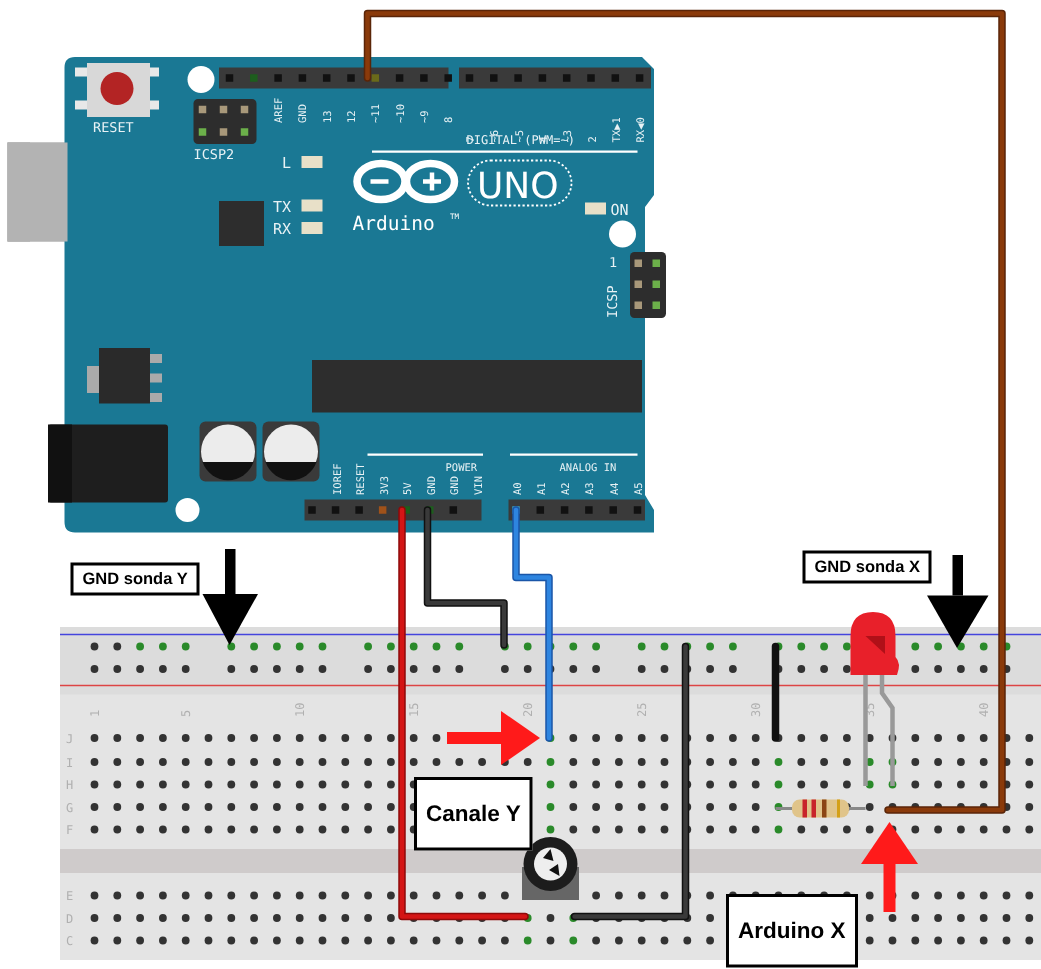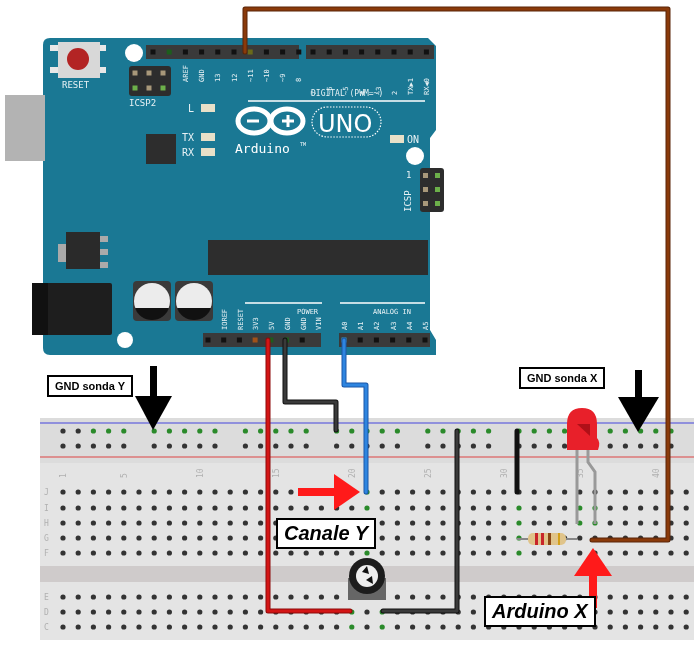--- a/index.html
+++ b/index.html
@@ -1,20 +1,20 @@
 <!DOCTYPE html>
 <html><head>
 <meta charset="utf-8">
 <style>
   html,body{margin:0;padding:0;background:#ffffff;}
   body{width:694px;height:646px;position:relative;overflow:hidden;font-family:"DejaVu Sans Mono",monospace;}
   #scene{position:absolute;left:0;top:0;}
   .lbl{position:absolute;background:#fff;border:2px solid #000;font-family:"Liberation Sans",sans-serif;font-weight:bold;color:#000;white-space:nowrap;}
   .lbl.small{font-size:11px;padding:3px 6px;}
-  .lbl.big{font-size:20px;padding:2px 6px;font-style:italic;}
+  .lbl.big{font-size:15px;padding:14px 6px;}
 </style>
 </head>
 <body>
 
 <svg id="scene" width="694" height="646" viewBox="0 0 694 646" xmlns="http://www.w3.org/2000/svg">
 
   <g>
     <rect x="40" y="418" width="654" height="222" fill="#e4e4e4"></rect>
     <rect x="40" y="418" width="654" height="45" fill="#dcdcdc"></rect>
     <line x1="40" y1="423" x2="694" y2="423" stroke="#4444dd" stroke-width="1"></line>
@@ -661,15 +661,15 @@
     <rect x="298" y="488" width="38" height="8"></rect>
     <polygon points="334,474 360,492 334,510"></polygon>
   </g>
   <g fill="#ff1a1a">
     <rect x="589" y="574" width="8" height="34"></rect>
     <polygon points="574,576 612,576 593,548"></polygon>
   </g>
 </svg>
 
 <div class="lbl small" style="left:47px;top:375px;">GND sonda Y</div>
-<div class="lbl small" style="left:519px;top:367px;">GND sonda X</div>
+<div class="lbl small" style="left:535px;top:367px;">GND sonda X</div>
 <div class="lbl big" style="left:276px;top:518px;">Canale Y</div>
 <div class="lbl big" style="left:484px;top:596px;">Arduino X</div>
 
 </body></html>

